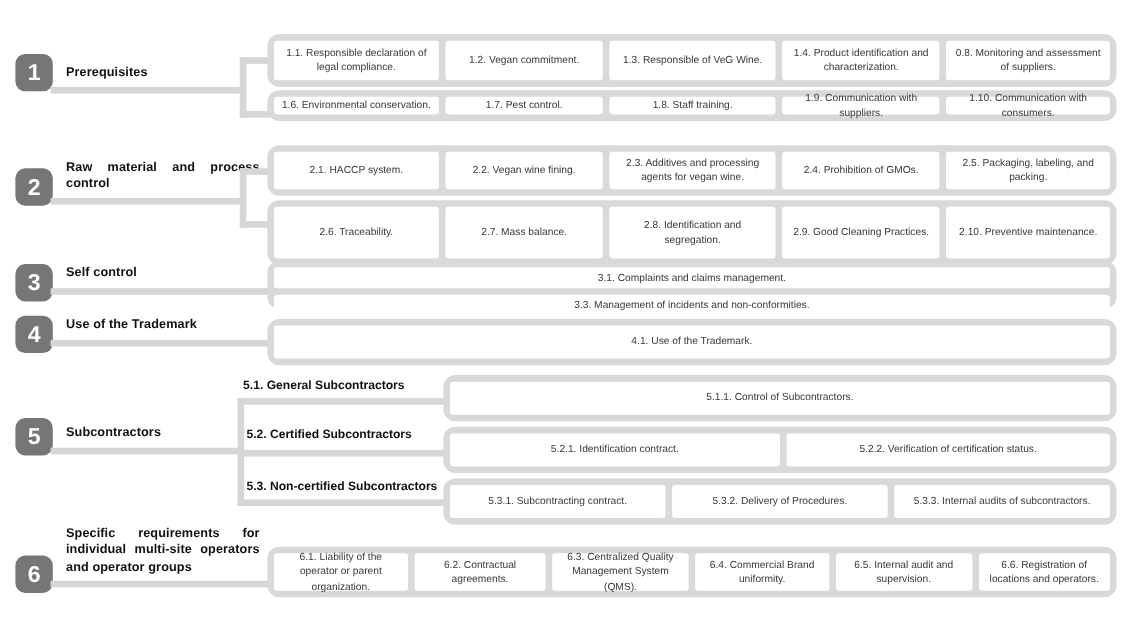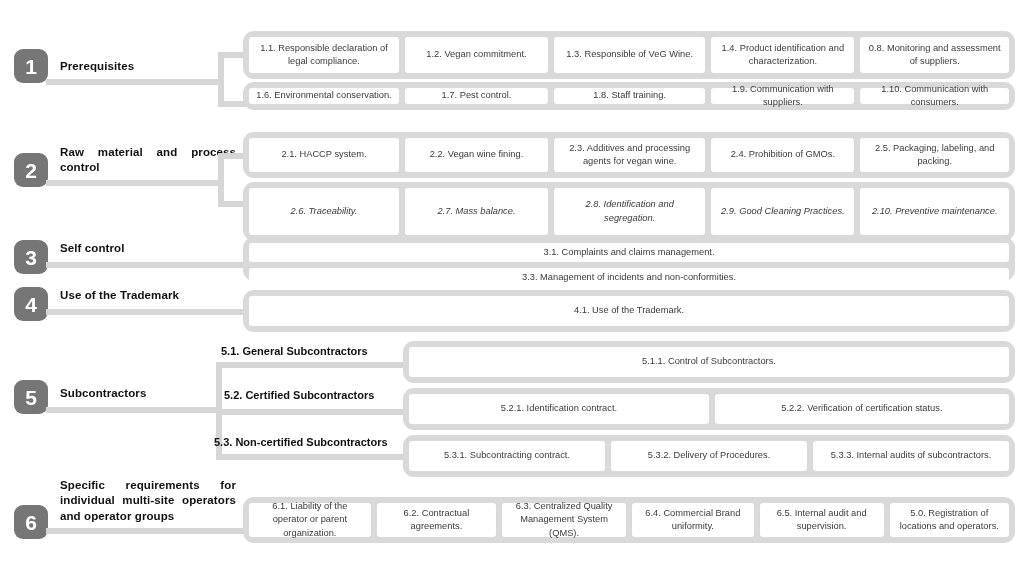--- a/index.html
+++ b/index.html
@@ -111,21 +111,21 @@
   <div class="ln h" style="left:218px; top:201px; width:30px;"></div>
 
   <div class="row" style="left:243px; top:132px; width:772px; height:46px;">
     <div class="cell" style="flex:1.02">2.1. HACCP system.</div>
     <div class="cell" style="flex:.97">2.2. Vegan wine fining.</div>
     <div class="cell" style="flex:1.03">2.3. Additives and processing agents for vegan wine.</div>
     <div class="cell" style="flex:.97">2.4. Prohibition of GMOs.</div>
     <div class="cell" style="flex:1.01">2.5. Packaging, labeling, and packing.</div>
   </div>
 
-  <div class="row" style="left:243px; top:182px; width:772px; height:59px;font-style:italic;">
+  <div class="row" style="left:243px; top:182px; width:772px; height:59px;">
     <div class="cell" style="flex:1.02">2.6. Traceability.</div>
     <div class="cell" style="flex:.97">2.7. Mass balance.</div>
     <div class="cell" style="flex:1.03">2.8. Identification and segregation.</div>
     <div class="cell" style="flex:.97">2.9. Good Cleaning Practices.</div>
     <div class="cell" style="flex:1.01">2.10. Preventive maintenance.</div>
   </div>
 
   <div class="badge" style="left:14px; top:240px;">3</div>
   <div class="sect-title" style="left:60px; top:241px; width:176px;">Self control</div>
   <div class="ln h" style="left:46px; top:262px; width:203px;"></div>
@@ -148,21 +148,21 @@
   <div class="sect-title" style="left:60px; top:386px; width:150px;">Subcontractors</div>
   <div class="ln h" style="left:46px; top:407px; width:176px;"></div>
   <div class="ln v" style="left:216px; top:362px; height:98px;"></div>
 
   <div class="sublabel" style="left:221px; top:345px;">5.1. General Subcontractors</div>
   <div class="ln h" style="left:216px; top:362px; width:190px;"></div>
 
   <div class="sublabel" style="left:224px; top:389px;">5.2. Certified Subcontractors</div>
   <div class="ln h" style="left:216px; top:409px; width:190px;"></div>
 
-  <div class="sublabel" style="left:214px; top:436px;">5.3. Non-certified Subcontractors</div>
+  <div class="sublabel" style="left:224px; top:436px;">5.3. Non-certified Subcontractors</div>
   <div class="ln h" style="left:216px; top:454px; width:190px;"></div>
 
   <div class="row" style="left:403px; top:341px; width:612px; height:42px;">
     <div class="cell">5.1.1. Control of Subcontractors.</div>
   </div>
 
   <div class="row" style="left:403px; top:388px; width:612px; height:42px;">
     <div class="cell" style="flex:1.01">5.2.1. Identification contract.</div>
     <div class="cell" style="flex:.99">5.2.2. Verification of certification status.</div>
   </div>
@@ -176,16 +176,16 @@
   <div class="badge" style="left:14px; top:505px;">6</div>
   <div class="sect-title just" style="left:60px; top:478px; width:176px;">Specific requirements for individual multi-site operators and operator groups</div>
   <div class="ln h" style="left:46px; top:528px; width:203px;"></div>
 
   <div class="row" style="left:243px; top:497px; width:772px; height:46px;">
     <div class="cell" style="flex:1.00">6.1. Liability of the operator or parent organization.</div>
     <div class="cell" style="flex:.98">6.2. Contractual agreements.</div>
     <div class="cell" style="flex:1.02">6.3. Centralized Quality Management System (QMS).</div>
     <div class="cell" style="flex:1.00">6.4. Commercial Brand uniformity.</div>
     <div class="cell" style="flex:1.02">6.5. Internal audit and supervision.</div>
-    <div class="cell" style="flex:.98">5.0. Registration of locations and operators.</div>
+    <div class="cell" style="flex:.98">6.6. Registration of locations and operators.</div>
   </div>
 
 </div>
 
 </body></html>

